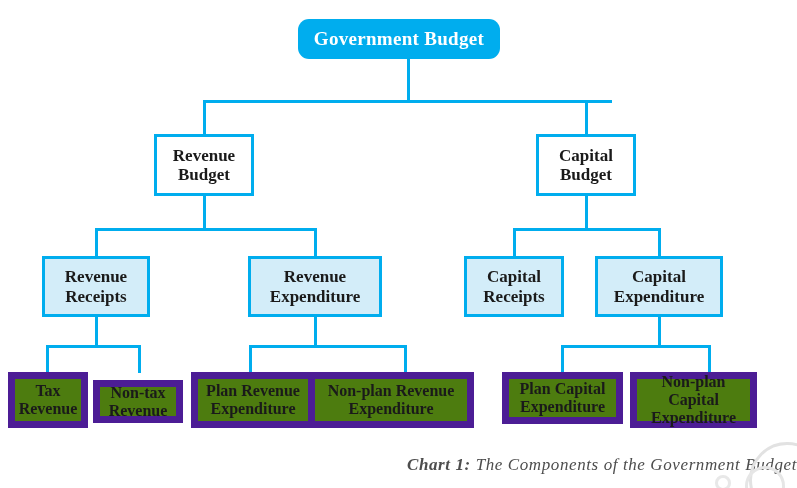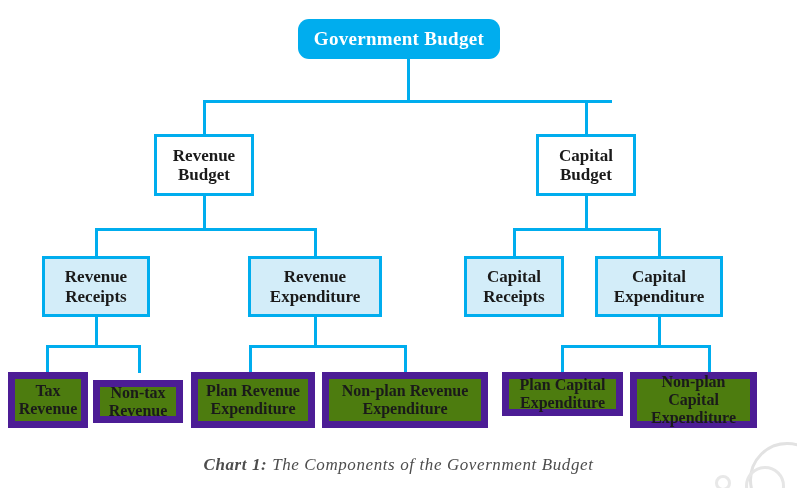--- a/index.html
+++ b/index.html
@@ -89,21 +89,21 @@
     border: 7px solid #4c1d95;
     font-size: 16px;
   }
 
   
   .caption {
     position: absolute;
     left: 0;
     right: 0;
     top: 455px;
-    text-align: center;
+    text-align: right;
     font-style: italic;
     font-size: 17px;
     color: #4d4d4d;
     letter-spacing: 0.6px;
   }
   .caption .cap-label {
     font-weight: bold;
     font-style: italic;
   }
 </style>
@@ -157,23 +157,23 @@
 Receipts</div>
   <div class="node level3" style="left:595px; top:256px; width:128px; height:61px;">Capital
 Expenditure</div>
 
   <div class="node leaf" style="left:8px; top:372px; width:80px; height:56px;">Tax
 Revenue</div>
   <div class="node leaf" style="left:93px; top:380px; width:90px; height:43px;">Non-tax
 Revenue</div>
   <div class="node leaf" style="left:191px; top:372px; width:124px; height:56px;text-align:center;">Plan Revenue
 Expenditure</div>
-  <div class="node leaf" style="left:322px; top:372px; width:166px; height:56px;">Non-plan Revenue
+  <div class="node leaf" style="left:308px; top:372px; width:166px; height:56px;">Non-plan Revenue
 Expenditure</div>
-  <div class="node leaf" style="left:502px; top:372px; width:121px; height:44px;">Plan Capital
+  <div class="node leaf" style="left:502px; top:372px; width:121px; height:52px;">Plan Capital
 Expenditure</div>
   <div class="node leaf" style="left:630px; top:372px; width:127px; height:56px;">Non-plan Capital
 Expenditure</div>
 
   <div class="caption">
     <span class="cap-label">Chart 1:</span>
     <span>The Components of the Government Budget</span>
   </div>
 
   <div class="corner-arc arc-a"></div>

